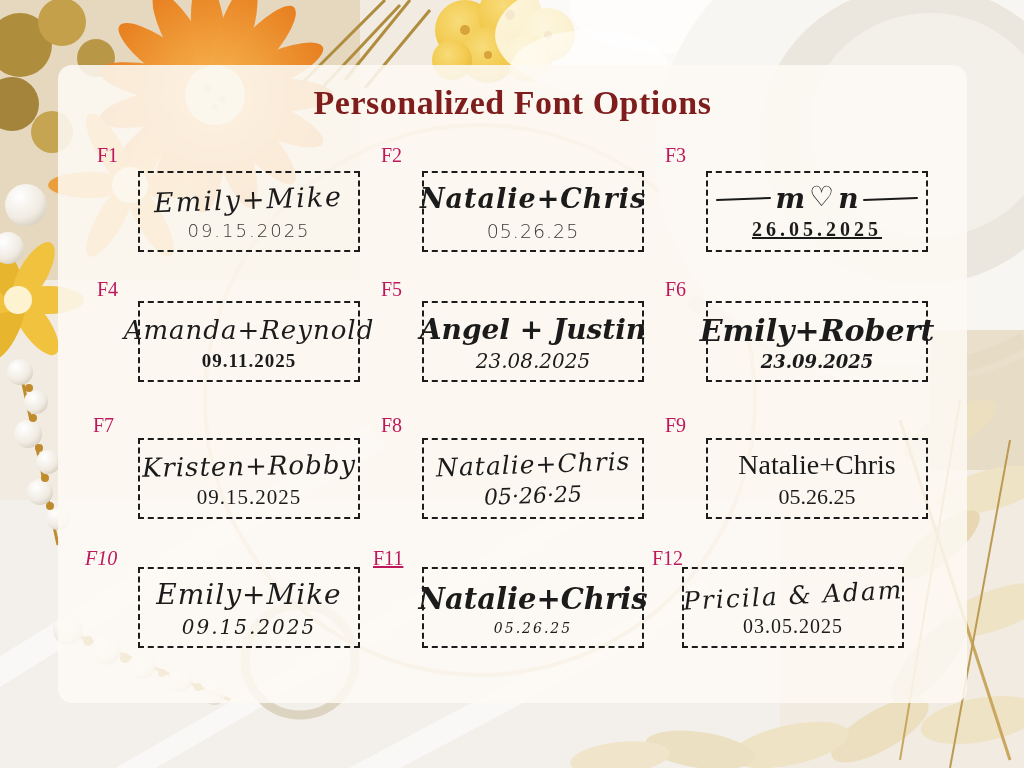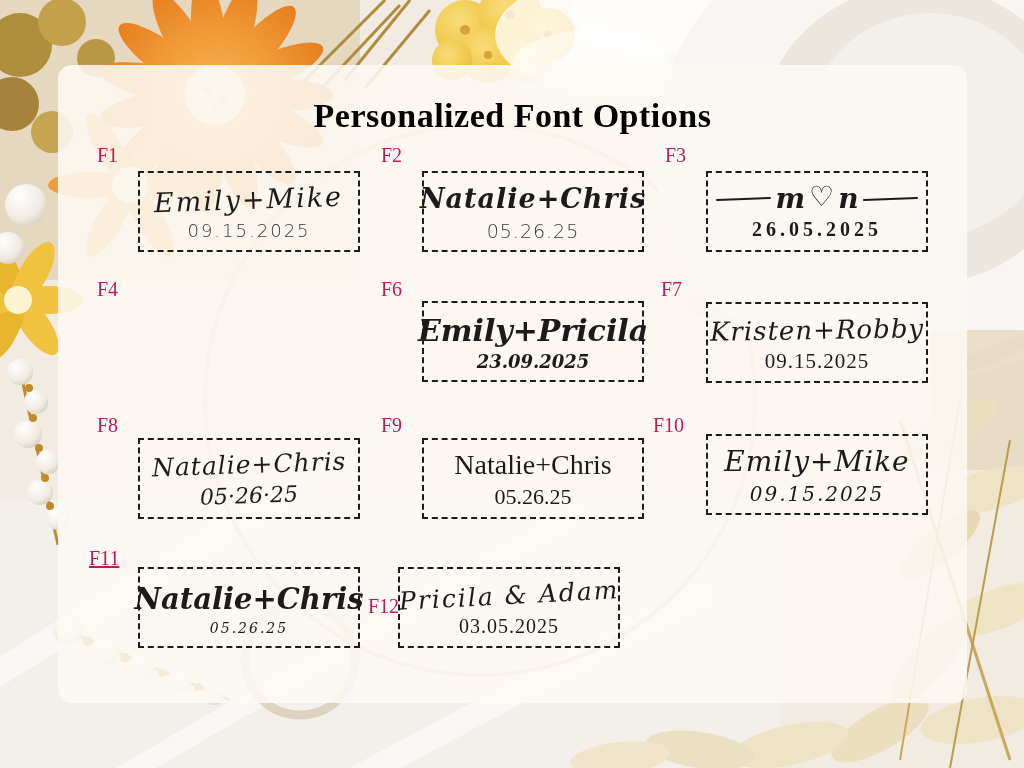--- a/index.html
+++ b/index.html
@@ -9,23 +9,23 @@
     font-family:"Liberation Serif",serif;
   }
   .bg{position:absolute;left:0;top:0;z-index:0;}
   
   .panel{
     position:absolute;left:58px;top:65px;width:909px;height:638px;
     background:rgba(253,249,243,0.87);
     border-radius:14px;z-index:2;
   }
   .page-title{
-    margin:16px;padding-top:16px;text-align:center;
+    margin:3px;padding-top:16px;text-align:center;
     font-family:"Liberation Serif",serif;font-weight:700;font-size:34px;
-    letter-spacing:.5px;color:#000000;
+    letter-spacing:.5px;color:#7f1d1d;
   }
   .grid{
     position:absolute;left:39px;top:78px;width:855px;height:545px;
     display:grid;grid-template-columns:284px 284px 287px;
     grid-template-rows:134px 136px 133px 139px;
   }
   .font-item{position:relative;}
   .f-label{
     position:absolute;left:0;top:1px;
     font-family:"Liberation Serif",serif;font-size:20px;color:#be185d;
@@ -39,43 +39,43 @@
   .row-1 .dash-box{top:28px;}
   .row-2 .dash-box{top:24px;}
   .row-3 .dash-box{top:25px;}
   .row-4 .dash-box{top:21px;}
   .names,.date{display:block;text-align:center;white-space:nowrap;}
   
   .item-F1 .names{font:italic 400 27px/38px "DejaVu Serif",serif;letter-spacing:2px;transform:rotate(-2deg);}
   .item-F1 .date{font:300 18px/24px "DejaVu Sans",sans-serif;letter-spacing:2px;color:#3a3a3a;}
   .item-F2 .names{font:italic 700 27px/38px "DejaVu Serif",serif;letter-spacing:1px;}
   .item-F2 .date{font:300 19px/26px "DejaVu Sans",sans-serif;letter-spacing:1px;color:#3a3a3a;}
-  .item-F3 .date{font:700 20px/26px "Liberation Serif",serif;letter-spacing:4px;}
+  .item-F3 .date{font:700 20px/26px "Liberation Serif",serif;letter-spacing:4px;text-decoration:underline;}
   .item-F4 .names{font:italic 400 26px/38px "DejaVu Serif",serif;letter-spacing:1px;}
   .item-F4 .date{font:700 19px/24px "Liberation Serif",serif;letter-spacing:1px;}
   .item-F5 .names{font:italic 700 28px/38px "DejaVu Serif",serif;}
   .item-F5 .date{font:italic 400 20px/24px "DejaVu Serif",serif;}
   .item-F6 .names{font:italic 700 30px/40px "DejaVu Serif",serif;}
   .item-F6 .date{font:italic 700 18px/22px "DejaVu Serif",serif;text-align:center;}
   .item-F7 .names{font:italic 400 26px/36px "DejaVu Serif",serif;letter-spacing:1px;transform:rotate(-1deg);}
   .item-F7 .date{font:400 21px/26px "Liberation Serif",serif;letter-spacing:1px;}
   .item-F7 .f-label{left:-4px;}
   .item-F8 .names{font:italic 400 25px/34px "DejaVu Serif",serif;letter-spacing:1px;transform:rotate(-2deg);}
   .item-F8 .date{font:italic 400 22px/28px "DejaVu Serif",serif;transform:rotate(-2deg);}
   .item-F9 .names{font:400 28px/36px "Liberation Serif",serif;}
   .item-F9 .date{font:400 22px/28px "Liberation Serif",serif;}
   .item-F10 .names{font:italic 400 28px/38px "DejaVu Serif",serif;letter-spacing:1px;}
   .item-F10 .date{font:italic 400 20px/26px "DejaVu Serif",serif;letter-spacing:2px;}
-  .item-F10 .f-label{left:-12px;}
+  .item-F10 .f-label{left:-12px;font-style:italic;}
   .item-F11 .names{font:italic 700 29px/40px "DejaVu Serif",serif;}
   .item-F11 .date{font:italic 400 14px/18px "DejaVu Serif",serif;letter-spacing:2px;}
   .item-F11 .f-label{left:-8px;text-decoration:underline;}
   .item-F12 .names{font:italic 400 25px/36px "DejaVu Serif",serif;letter-spacing:2px;transform:rotate(-3deg);}
   .item-F12 .date{font:400 20px/24px "Liberation Serif",serif;letter-spacing:1px;}
-  .item-F12 .f-label{left:-13px;margin-top:48px;}
+  .item-F12 .f-label{left:-13px;}
   .item-F12 .dash-box{left:17px;}
   
   .swash-row{display:flex;align-items:center;width:100%;padding:0 8px;box-sizing:border-box;}
   .swash{flex:1;height:2px;background:#1b1b1b;border-radius:2px;}
   .swash-l{transform:rotate(-2deg);}
   .swash-r{transform:rotate(-2deg);}
   .init{font:italic 700 28px/34px "DejaVu Serif",serif;padding:0 4px;}
   .heart{font-size:28px;line-height:30px;position:relative;top:-2px;}
 </style>
 </head>
@@ -275,26 +275,39 @@
         <span class="heart">♡</span>
         <span class="init init-right">n</span>
         <span class="swash swash-r"></span>
       </div>
 
       <span class="date">26.05.2025</span>
     </div>
   </div>
       <div class="font-item item-F4 row-2">
     <span class="f-label">F4</span>
+    <div class="dash-box">
+
+      <span class="names">Amanda+Reynold</span>
+      <span class="date">09.11.2025</span>
+    </div>
+  </div>
+      <div class="font-item item-F5 row-2">
+    <span class="f-label">F5</span>
+    <div class="dash-box">
+
+      <span class="names">Angel + Justin</span>
+      <span class="date">23.08.2025</span>
+    </div>
   </div>
       <div class="font-item item-F6 row-2">
     <span class="f-label">F6</span>
     <div class="dash-box">
 
-      <span class="names">Emily+Pricila</span>
+      <span class="names">Emily+Robert</span>
       <span class="date">23.09.2025</span>
     </div>
   </div>
       <div class="font-item item-F7 row-3">
     <span class="f-label">F7</span>
     <div class="dash-box">
 
       <span class="names">Kristen+Robby</span>
       <span class="date">09.15.2025</span>
     </div>

